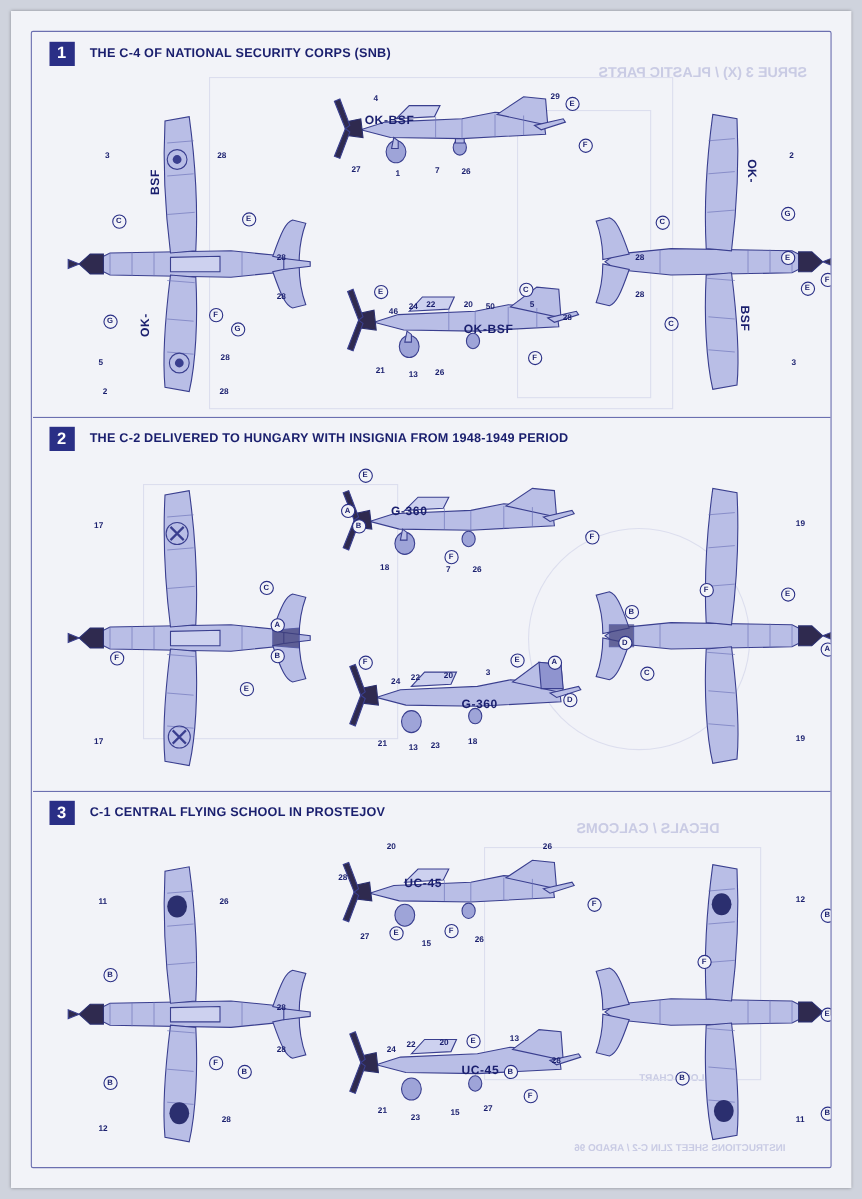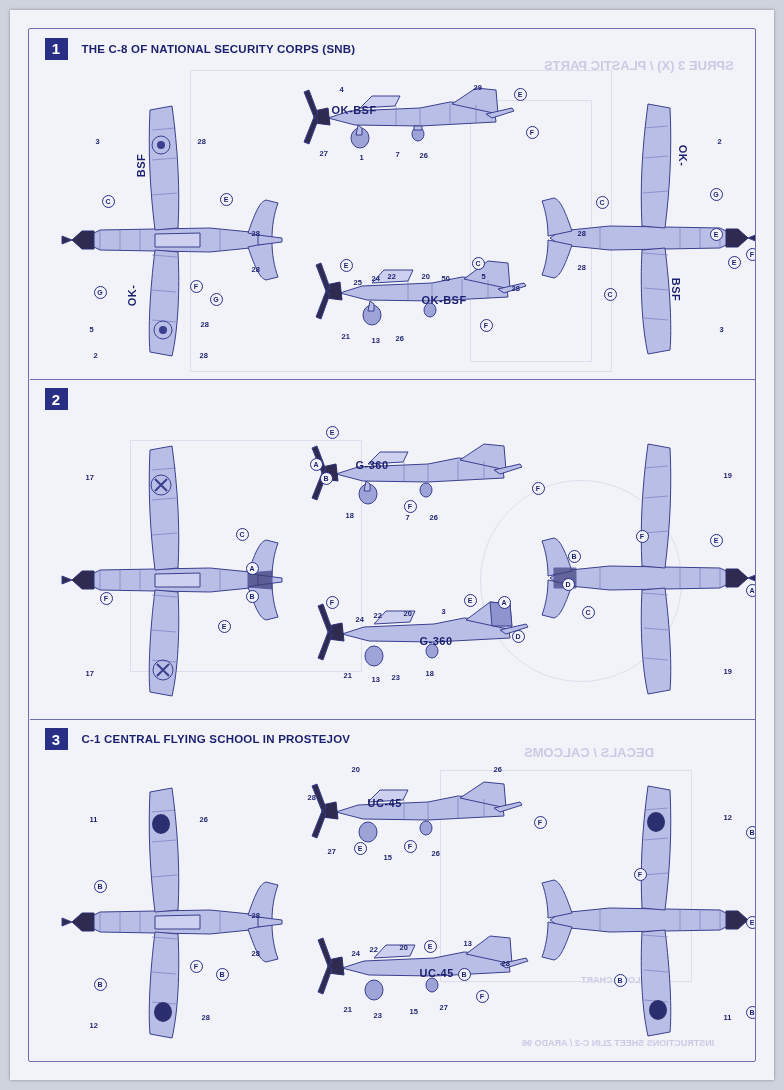--- a/index.html
+++ b/index.html
@@ -83,21 +83,21 @@
   <div class="ghost" style="right:60px;top:1028px;font-size:9px;">INSTRUCTIONS SHEET ZLIN C-2 / ARADO 96</div>
   <div class="ghost-box" style="left:180px;top:60px;width:420px;height:300px;"></div>
   <div class="ghost-box" style="left:460px;top:90px;width:120px;height:260px;"></div>
   <div class="ghost-circle" style="left:470px;top:470px;width:200px;height:200px;"></div>
   <div class="ghost-box" style="left:120px;top:430px;width:230px;height:230px;"></div>
   <div class="ghost-box" style="left:430px;top:760px;width:250px;height:210px;"></div>
 
   <div class="scheme" id="scheme1">
     <div class="hdr">
       <div class="num-box">1</div>
-      <div class="hdr-title">THE C-8 OF NATIONAL SECURITY CORPS (SNB)</div>
+      <div class="hdr-title">THE C-4 OF NATIONAL SECURITY CORPS (SNB)</div>
     </div>
 
     <div class="plane" style="left:30px;top:60px;">
       <svg width="230" height="270" viewBox="0 0 230 270">
         <g fill="#b9bee6" stroke="#3a3f8f" stroke-width="1">
 
           <path d="M20 150 L40 140 L150 138 L200 143 L210 150 L200 157 L150 162 L40 160 Z"></path>
 
           <path d="M95 140 C90 100 88 60 90 20 L112 16 C118 60 120 100 118 138 Z"></path>
 
@@ -157,21 +157,21 @@
           <path d="M58 47 L62 50 L62 57 L56 57 Z"></path>
           <ellipse cx="118" cy="56" rx="6" ry="7" fill="#9ea4d8"></ellipse>
           <path d="M114 48 L122 48 L122 52 L114 52 Z"></path>
         </g>
         <g fill="none" stroke="#6d72b8" stroke-width=".6">
           <path d="M96 28 L96 47 M120 30 L120 48 M150 26 L150 47 M176 27 L176 45"></path>
         </g>
       </svg>
       <div class="code" style="left:32px;top:27px;">OK-BSF</div>
       <div class="num" style="left:40px;top:8px;">4</div>
-      <div class="num" style="left:174px;top:6px;text-align:center;">29</div>
+      <div class="num" style="left:201px;top:6px;text-align:center;">29</div>
       <div class="num" style="left:20px;top:72px;">27</div>
       <div class="num" style="left:60px;top:76px;">1</div>
       <div class="num" style="left:96px;top:73px;">7</div>
       <div class="num" style="left:120px;top:74px;">26</div>
       <div class="bub" style="left:214px;top:10px;">E</div>
       <div class="bub" style="left:226px;top:48px;">F</div>
     </div>
 
     <div class="plane" style="left:280px;top:215px;">
       <svg width="240" height="100" viewBox="0 0 240 100">
@@ -185,21 +185,21 @@
           <path d="M16 46 L6 72 L11 74 L20 49 Z" fill="#2f2a4f"></path>
           <ellipse cx="62" cy="70" rx="9" ry="10" fill="#9ea4d8"></ellipse>
           <path d="M60 56 L64 59 L64 66 L58 66 Z"></path>
           <ellipse cx="120" cy="65" rx="6" ry="7" fill="#9ea4d8"></ellipse>
         </g>
         <g fill="none" stroke="#6d72b8" stroke-width=".6">
           <path d="M98 36 L98 55 M122 38 L122 56 M152 34 L152 55 M178 35 L178 53"></path>
         </g>
       </svg>
       <div class="code" style="left:112px;top:50px;">OK-BSF</div>
-      <div class="num" style="left:44px;top:34px;">25</div>
+      <div class="num" style="left:44px;top:34px;">46</div>
       <div class="num" style="left:62px;top:30px;">24</div>
       <div class="num" style="left:78px;top:28px;">22</div>
       <div class="num" style="left:112px;top:28px;">20</div>
       <div class="num" style="left:132px;top:30px;">50</div>
       <div class="num" style="left:172px;top:28px;">5</div>
       <div class="num" style="left:202px;top:40px;">28</div>
       <div class="num" style="left:32px;top:88px;">21</div>
       <div class="num" style="left:62px;top:92px;">13</div>
       <div class="num" style="left:86px;top:90px;">26</div>
       <div class="bub" style="left:30px;top:14px;">E</div>
@@ -235,20 +235,21 @@
       <div class="bub" style="left:44px;top:200px;">C</div>
       <div class="bub" style="left:150px;top:140px;">E</div>
       <div class="bub" style="left:168px;top:168px;">E</div>
       <div class="bub" style="left:186px;top:160px;">F</div>
     </div>
   </div>
 
   <div class="scheme" id="scheme2">
     <div class="hdr">
       <div class="num-box">2</div>
+      <div class="hdr-title">THE C-2 DELIVERED TO HUNGARY WITH INSIGNIA FROM 1948-1949 PERIOD</div>
     </div>
 
     <div class="plane" style="left:30px;top:52px;">
       <svg width="230" height="265" viewBox="0 0 230 265">
         <g fill="#b9bee6" stroke="#3a3f8f" stroke-width="1">
           <path d="M20 148 L40 138 L150 136 L200 141 L210 148 L200 155 L150 160 L40 158 Z"></path>
           <path d="M95 138 C90 98 88 58 90 18 L112 14 C118 58 120 98 118 136 Z"></path>
           <path d="M95 158 C90 198 88 238 90 260 L112 264 C118 238 120 198 118 160 Z"></path>
           <path d="M188 141 C196 118 200 110 206 108 L218 111 C214 122 212 134 212 146 Z"></path>
           <path d="M188 155 C196 178 200 186 206 188 L218 185 C214 174 212 162 212 150 Z"></path>

